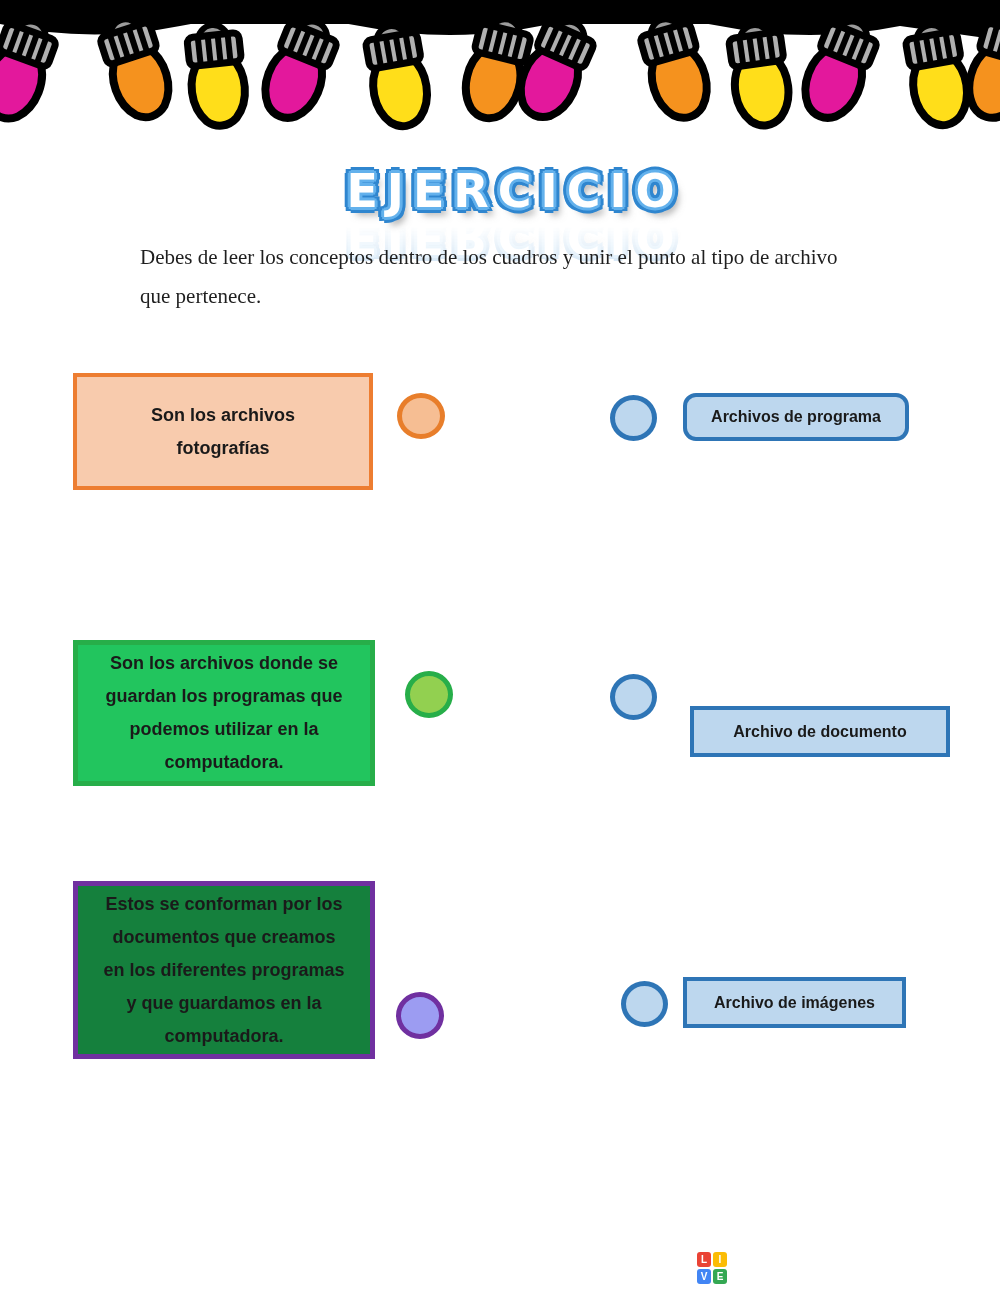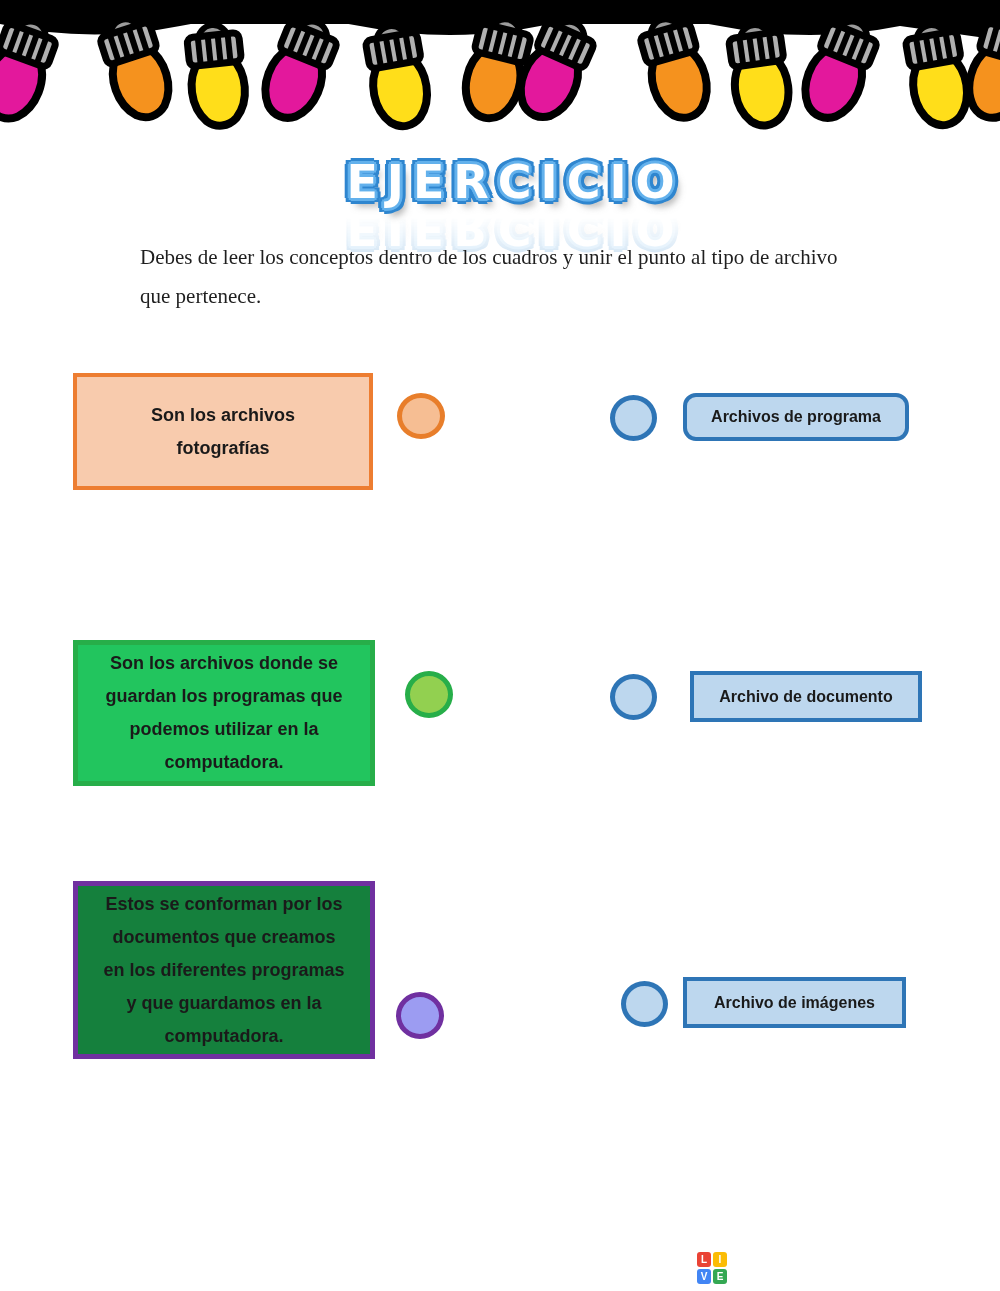--- a/index.html
+++ b/index.html
@@ -3,21 +3,21 @@
 <meta charset="utf-8">
 <style>
   html,body{margin:0;padding:0;background:#ffffff;}
   .page{position:relative;width:1000px;height:1291px;background:#ffffff;overflow:hidden;
         font-family:"Liberation Sans", sans-serif;}
 
   
   .lights{position:absolute;left:0;top:0;width:1000px;height:150px;}
 
   
-  .title-wrap{position:absolute;left:515px;top:155px;transform:translateX(-50%);text-align:left;}
+  .title-wrap{position:absolute;left:515px;top:164px;transform:translateX(-50%);text-align:left;}
   .title-text{
     font-family:"DejaVu Sans", sans-serif;font-weight:bold;font-size:46px;letter-spacing:9px;
     color:#ffffff;white-space:nowrap;
     text-shadow:
       -2px -2px 0 #63b1ec, 2px -2px 0 #63b1ec, -2px 2px 0 #63b1ec, 2px 2px 0 #63b1ec,
       -3px 0 0 #63b1ec, 3px 0 0 #63b1ec, 0 -3px 0 #63b1ec, 0 3px 0 #63b1ec,
       -5px -4px 0 #2f86cf, 5px -4px 0 #2f86cf, -5px 4px 0 #2f86cf, 5px 4px 0 #2f86cf,
       -6px 0 0 #2f86cf, 6px 0 0 #2f86cf, 0 -6px 0 #2f86cf, 0 6px 0 #2f86cf,
       6px 8px 7px rgba(110,110,110,0.55);
   }
@@ -49,21 +49,21 @@
   .dot-l3{left:396px;top:992px;width:48px;height:47px;background:#9C9CF2;border:5px solid #7030A0;}
   .dot-r1{left:610px;top:395px;width:47px;height:46px;background:#BDD7EE;border:5px solid #2E75B6;}
   .dot-r2{left:610px;top:674px;width:47px;height:46px;background:#BDD7EE;border:5px solid #2E75B6;}
   .dot-r3{left:621px;top:981px;width:47px;height:46px;background:#BDD7EE;border:5px solid #2E75B6;}
 
   
   .answer{position:absolute;display:flex;align-items:center;justify-content:center;
           background:#BDD7EE;border:4px solid #2E75B6;box-sizing:border-box;
           font-weight:bold;font-size:16px;color:#1a1a1a;text-align:center;}
   .answer-1{left:683px;top:393px;width:226px;height:48px;border-radius:13px;}
-  .answer-2{left:690px;top:671px;width:232px;height:51px;}
+  .answer-2{left:690px;top:706px;width:260px;height:51px;}
   .answer-3{left:683px;top:977px;width:223px;height:51px;}
 
   
   .logo{position:absolute;left:697px;top:1252px;display:flex;align-items:center;gap:2px;cursor:pointer;}
   .logo-grid{display:grid;grid-template-columns:14px 14px;grid-template-rows:15px 15px;gap:2px;}
   .logo-tile{display:flex;align-items:center;justify-content:center;border-radius:3px;
              color:#ffffff;font-size:10px;font-weight:bold;font-family:"Liberation Sans",sans-serif;}
   .logo-tile-0{background:#EA4335;}
   .logo-tile-1{background:#FBBC05;}
   .logo-tile-2{background:#4285F4;}

